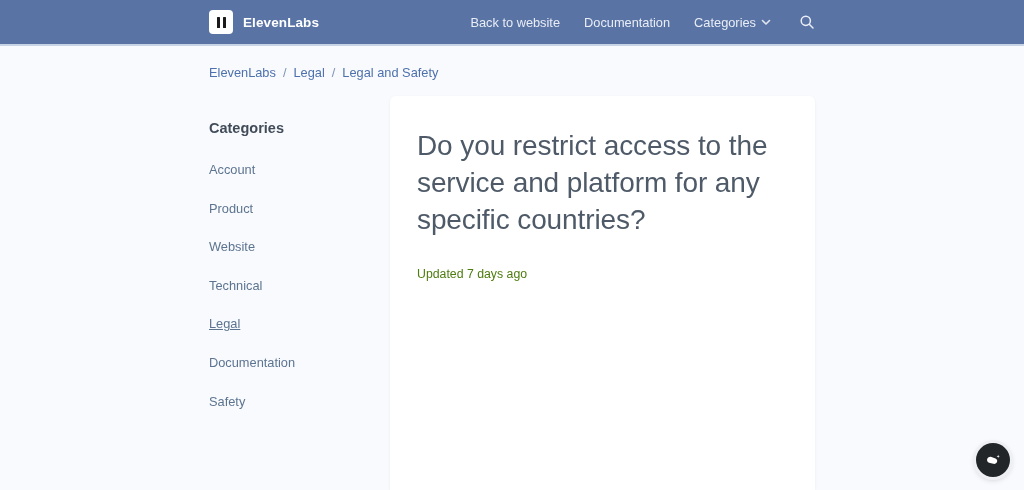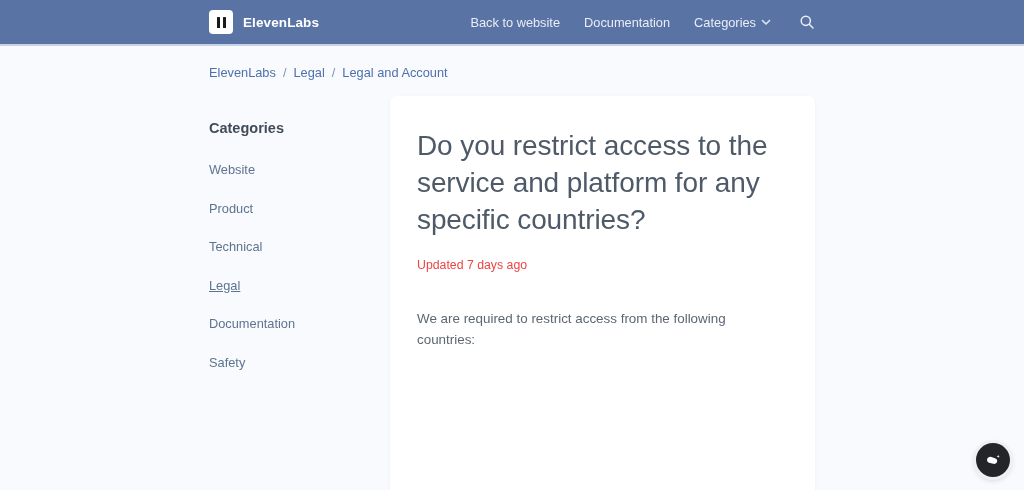--- a/index.html
+++ b/index.html
@@ -126,23 +126,23 @@
     padding: 32px 30px 24px 27px;
   }
   .article-title {
     font-size: 28px;
     font-weight: 400;
     color: #4e5a68;
     line-height: 1.32;
     letter-spacing: -0.1px;
   }
   .article-updated {
-    margin-top: 19px;
+    margin-top: 28px;
     font-size: 12.3px;
-    color: #ef4444;
+    color: #4d7c0f;
   }
   .article-body { margin-top: 36px; }
   .article-body p {
     font-size: 13.4px;
     line-height: 1.58;
     color: #5c6773;
   }
   .country-list {
     margin: 11px 0 18px 18px;
     font-size: 13.4px;
@@ -201,41 +201,41 @@
     </nav>
   </div>
 </header>
 
 <div class="container">
   <nav class="breadcrumb">
     <a>ElevenLabs</a>
     <span class="sep">/</span>
     <a>Legal</a>
     <span class="sep">/</span>
-    <a>Legal and Account</a>
+    <a>Legal and Safety</a>
   </nav>
 
   <div class="layout">
     <aside class="sidebar">
       <h2 class="sidebar-heading">Categories</h2>
       <ul class="sidebar-list">
+        <li><a>Account</a></li>
+        <li><a>Product</a></li>
         <li><a>Website</a></li>
-        <li><a>Product</a></li>
         <li><a>Technical</a></li>
         <li><a class="active">Legal</a></li>
         <li><a>Documentation</a></li>
         <li><a>Safety</a></li>
       </ul>
     </aside>
 
     <main class="card">
       <h1 class="article-title">Do you restrict access to the service and platform for any specific countries?</h1>
       <div class="article-updated">Updated 7 days ago</div>
       <div class="article-body">
-        <p>We are required to restrict access from the following countries:</p>
 
       </div>
     </main>
   </div>
 </div>
 
 <button class="widget-button">
   <svg width="20" height="20" viewBox="0 0 24 24">
     <path d="M7.2 15.2c-2.1-.7-3-3-1.9-4.9 1-1.8 3-2.7 4.8-2l4.9 2c2 .8 2.7 3.1 1.5 4.8-.9 1.4-2.6 2-4.2 1.5l-5.1-1.4z" fill="#ffffff"></path>
     <path d="M18.2 5.6l.55 1.5 1.5.55-1.5.55-.55 1.5-.55-1.5-1.5-.55 1.5-.55z" fill="#ffffff"></path>

